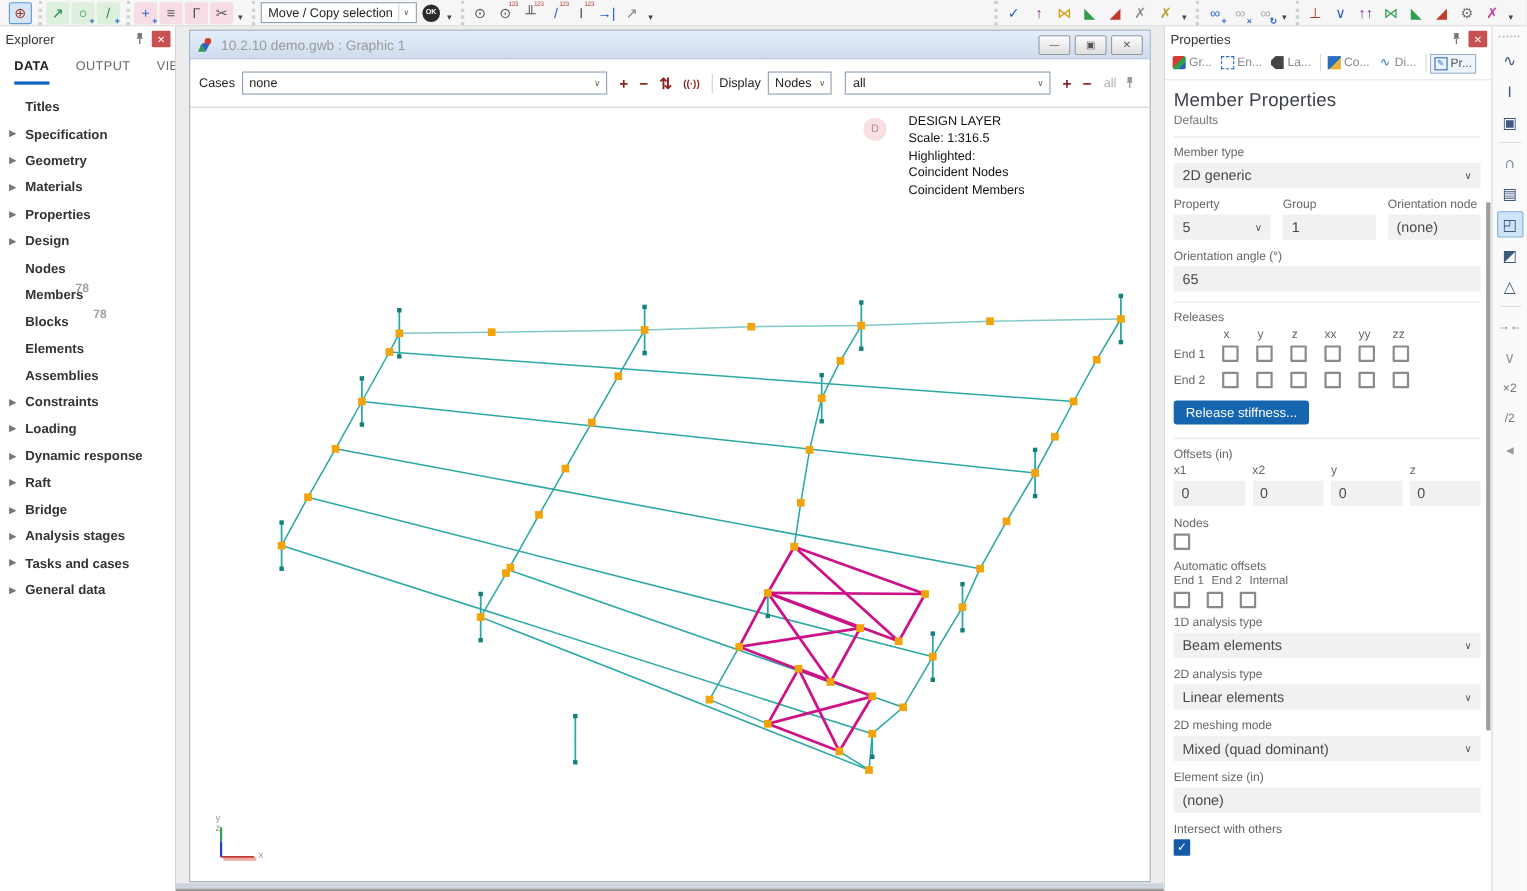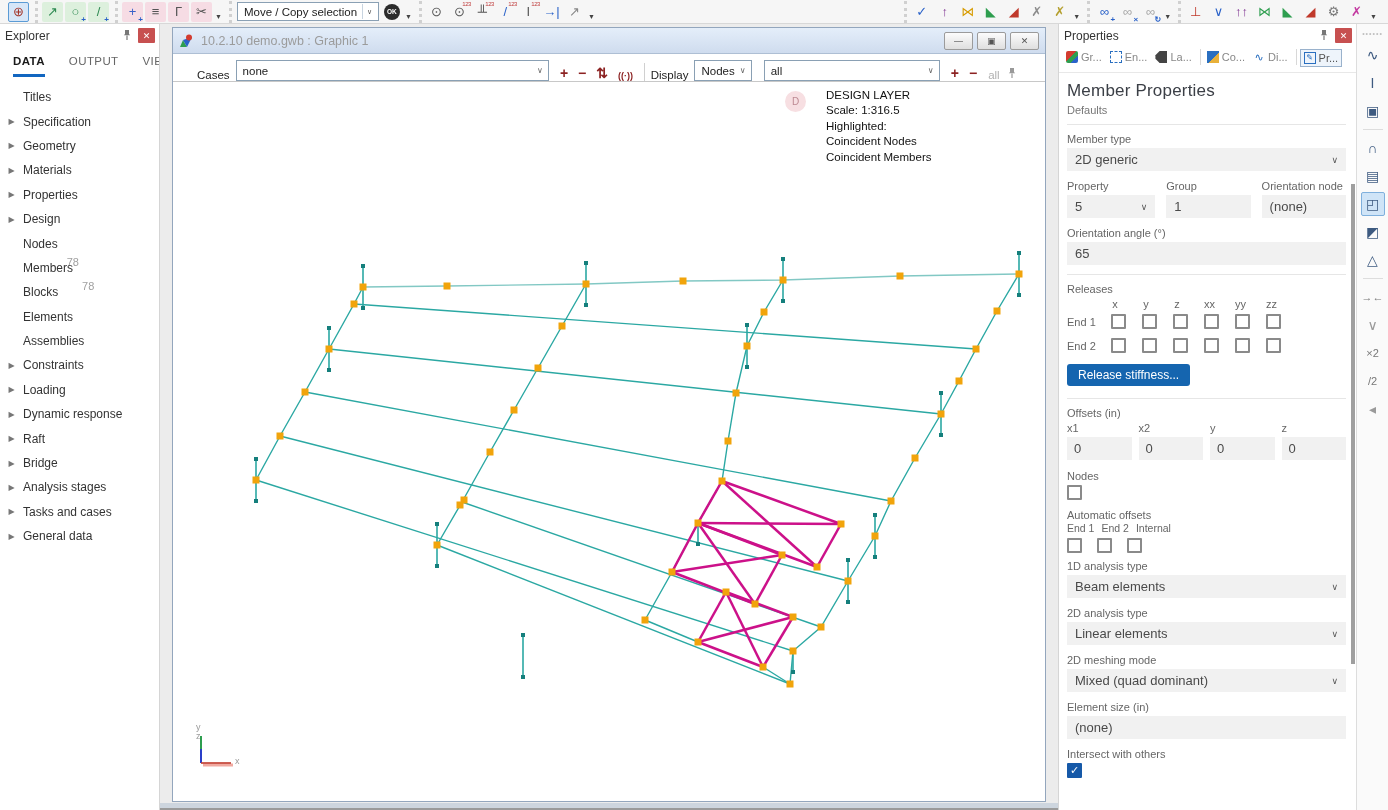--- a/index.html
+++ b/index.html
@@ -30,36 +30,36 @@
     border-right:1px solid #d5d5d5;overflow:hidden;}
   .dock-head{height:23px;display:flex;align-items:center;padding:0 4px 0 5px;font-size:12px;color:#333;}
   .dock-head .ttl{flex:1;}
   .pinbtn{width:16px;height:15px;display:flex;align-items:center;justify-content:center;margin-right:3px;}
   .xbtn{width:17px;height:15px;background:#c75050;color:#fff;font-size:9px;display:flex;
     align-items:center;justify-content:center;border-radius:1px;}
   .exp-tabs{display:flex;padding:8px 0 0 13px;font-size:11.5px;color:#666;letter-spacing:0.4px;}
   .exp-tab{margin-right:24px;padding-bottom:7px;white-space:nowrap;}
   .exp-tab.active{color:#1a1a1a;font-weight:bold;border-bottom:3px solid #1266c0;}
   .exp-list{padding-top:8px;}
-  .exp-item{height:24.4px;display:flex;align-items:center;font-size:12px;color:#333;}
+  .exp-item{height:24.4px;display:flex;align-items:center;font-size:12px;color:#333;font-weight:bold;}
   .exp-arrow{width:23px;text-align:center;font-size:8px;color:#777;}
   .exp-label{margin-left:0px;}
   .exp-count{margin-left:9px;font-size:11px;color:#a0a0a0;margin-top:36px;}
   
   #mdi{position:absolute;left:160px;top:24px;width:898px;height:786px;background:#ececec;}
   #gwin{position:absolute;left:12px;top:3px;width:874px;height:775px;background:#e8eef6;
     border:1px solid #93a6bd;display:flex;flex-direction:column;}
   #gtitle{height:26px;background:linear-gradient(#e4eefa,#cfdcee);display:flex;align-items:center;
     padding:0 6px;border-bottom:1px solid #aebfd4;}
   #gtitle .gw-title{flex:1;font-size:12.5px;color:#9b9b9b;margin-left:7px;}
   .winbtn{width:29px;height:18px;background:linear-gradient(#fcfcfc,#dfdfdf);border:1px solid #9b9b9b;
     border-radius:2px;margin-left:4px;display:flex;align-items:center;justify-content:center;
     font-size:9px;color:#555;}
-  #gtools{height:28px;background:#fff;border-bottom:1px solid #c8c8c8;display:flex;
-    align-items:flex-end;padding:0 24px;font-size:11.5px;color:#222;}
+  #gtools{height:44px;background:#fff;border-bottom:1px solid #c8c8c8;display:flex;
+    align-items:center;padding:0 8px;font-size:11.5px;color:#222;}
   .gsel{height:21px;background:#fff;border:1px solid #8aa0b4;display:flex;align-items:center;
     font-size:11.5px;color:#222;padding-left:6px;margin:0 6px;}
   .gsel .chev{margin-left:auto;width:16px;text-align:center;font-size:8px;color:#666;}
   .gbtn{color:#8c2222;font-weight:bold;font-size:14px;margin:0 5px;}
   .gbtn.small{font-size:9px;}
   .gsep{width:1px;height:18px;background:#d0d0d0;margin:0 6px;}
   .gall{color:#b0b0b0;font-size:11.5px;margin:0 6px;}
   #gcanvas{position:relative;flex:1;background:#fff;overflow:hidden;}
   #anno{position:absolute;left:612px;top:6px;display:flex;}
   #anno .dbadge{width:21px;height:21px;border-radius:50%;background:#f7dfe2;color:#bd8992;

